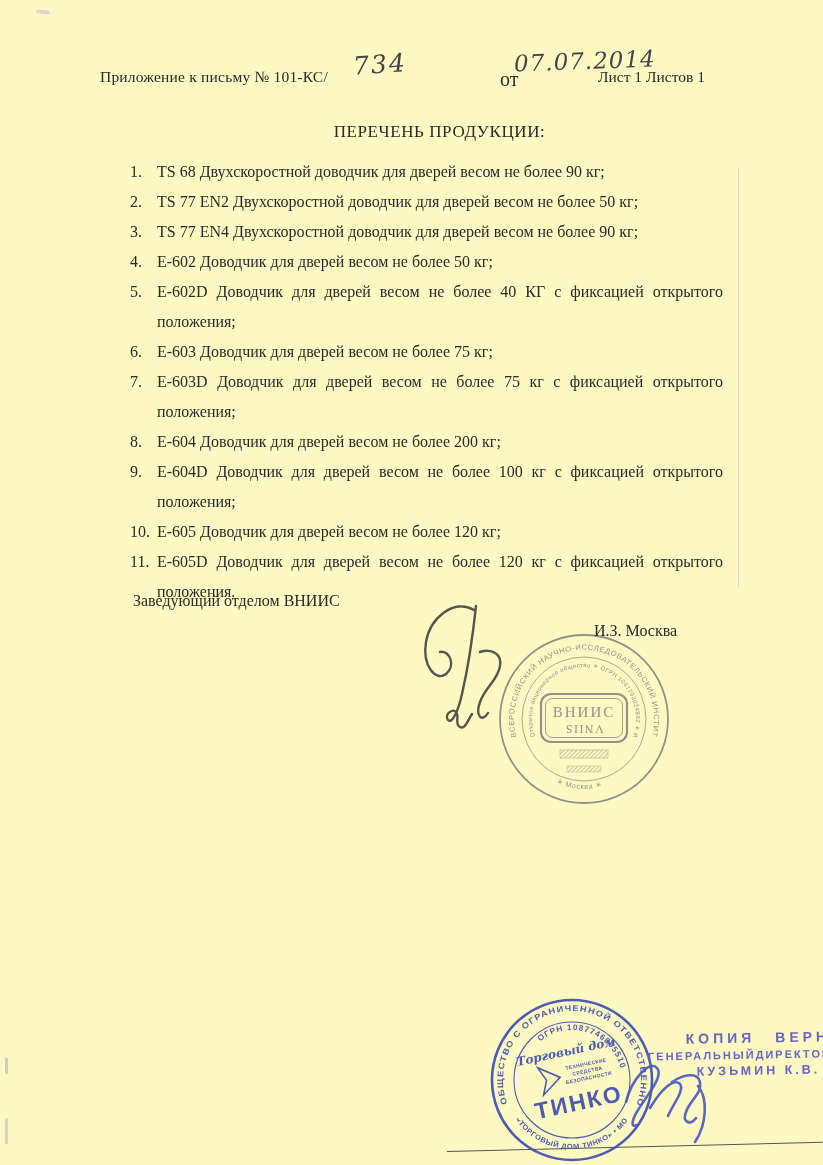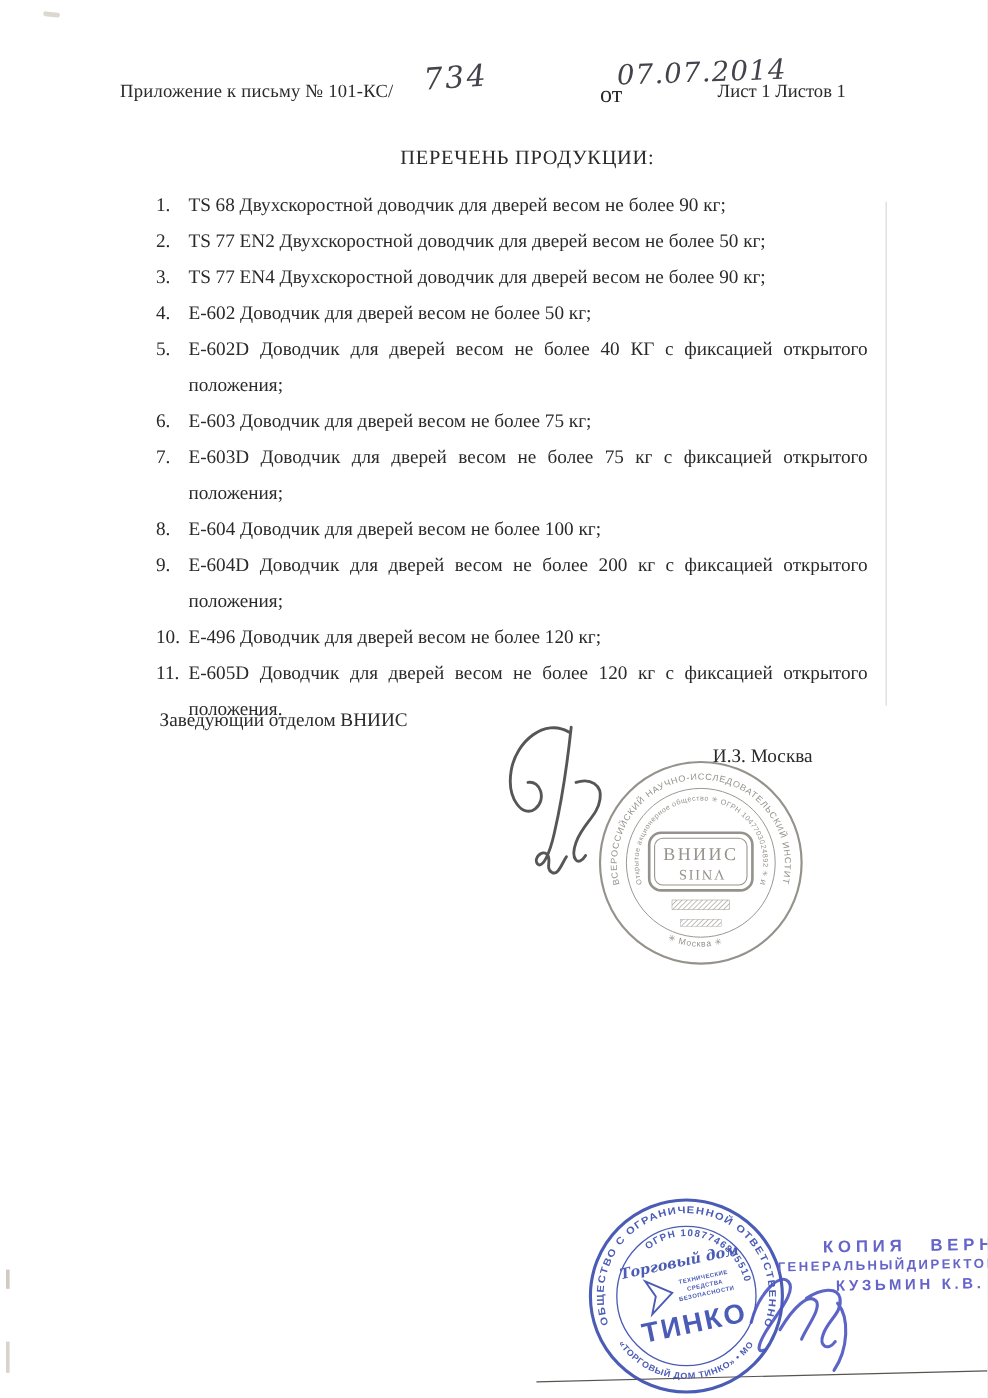--- a/index.html
+++ b/index.html
@@ -1,18 +1,18 @@
 <!DOCTYPE html>
 <html><head>
 <meta charset="utf-8">
 <style>
   html,body { margin:0; padding:0; background:#e8e6e1; }
   .page {
     position:relative; width:823px; height:1165px; margin:0 auto;
-    background:#ffffff; overflow:hidden;
+    background:#fef9c3; overflow:hidden;
     font-family:"Liberation Serif", serif; color:#2a2a2a;
   }
   
   .hdr-prefix { position:absolute; left:100px; top:68px; font-size:15.5px; letter-spacing:.2px; }
   .hdr-from   { position:absolute; left:500px; top:68px; font-size:20px; }
   .hdr-sheets { position:absolute; left:598px; top:68px; font-size:15.5px; }
   .hw { font-family:"DejaVu Serif", serif; font-style:italic; color:#43434c; }
   .hdr-number { position:absolute; left:353px; top:50px; font-size:25px; transform:rotate(-4deg); letter-spacing:2px; }
   .hdr-date   { position:absolute; left:514px; top:48px; font-size:23px; transform:rotate(-2deg); letter-spacing:1px; white-space:nowrap; }
   
@@ -94,29 +94,29 @@
     <div class="item">
         <span class="num">6.</span>
         <span class="txt">Е-603 Доводчик для дверей весом не более 75 кг;</span>
       </div>
     <div class="item">
         <span class="num">7.</span>
         <span class="txt">Е-603D Доводчик для дверей весом не более 75 кг с фиксацией открытого положения;</span>
       </div>
     <div class="item">
         <span class="num">8.</span>
-        <span class="txt">Е-604 Доводчик для дверей весом не более 100 кг;</span>
+        <span class="txt">Е-604 Доводчик для дверей весом не более 200 кг;</span>
       </div>
     <div class="item">
         <span class="num">9.</span>
-        <span class="txt">Е-604D Доводчик для дверей весом не более 200 кг с фиксацией открытого положения;</span>
+        <span class="txt">Е-604D Доводчик для дверей весом не более 100 кг с фиксацией открытого положения;</span>
       </div>
     <div class="item">
         <span class="num">10.</span>
-        <span class="txt">Е-496 Доводчик для дверей весом не более 120 кг;</span>
+        <span class="txt">Е-605 Доводчик для дверей весом не более 120 кг;</span>
       </div>
     <div class="item">
         <span class="num">11.</span>
         <span class="txt">Е-605D Доводчик для дверей весом не более 120 кг с фиксацией открытого положения.</span>
       </div>
   </div>
 
   <span class="signoff-pos">Заведующий отделом ВНИИС</span>
   <span class="signoff-name">И.З. Москва</span>
 

